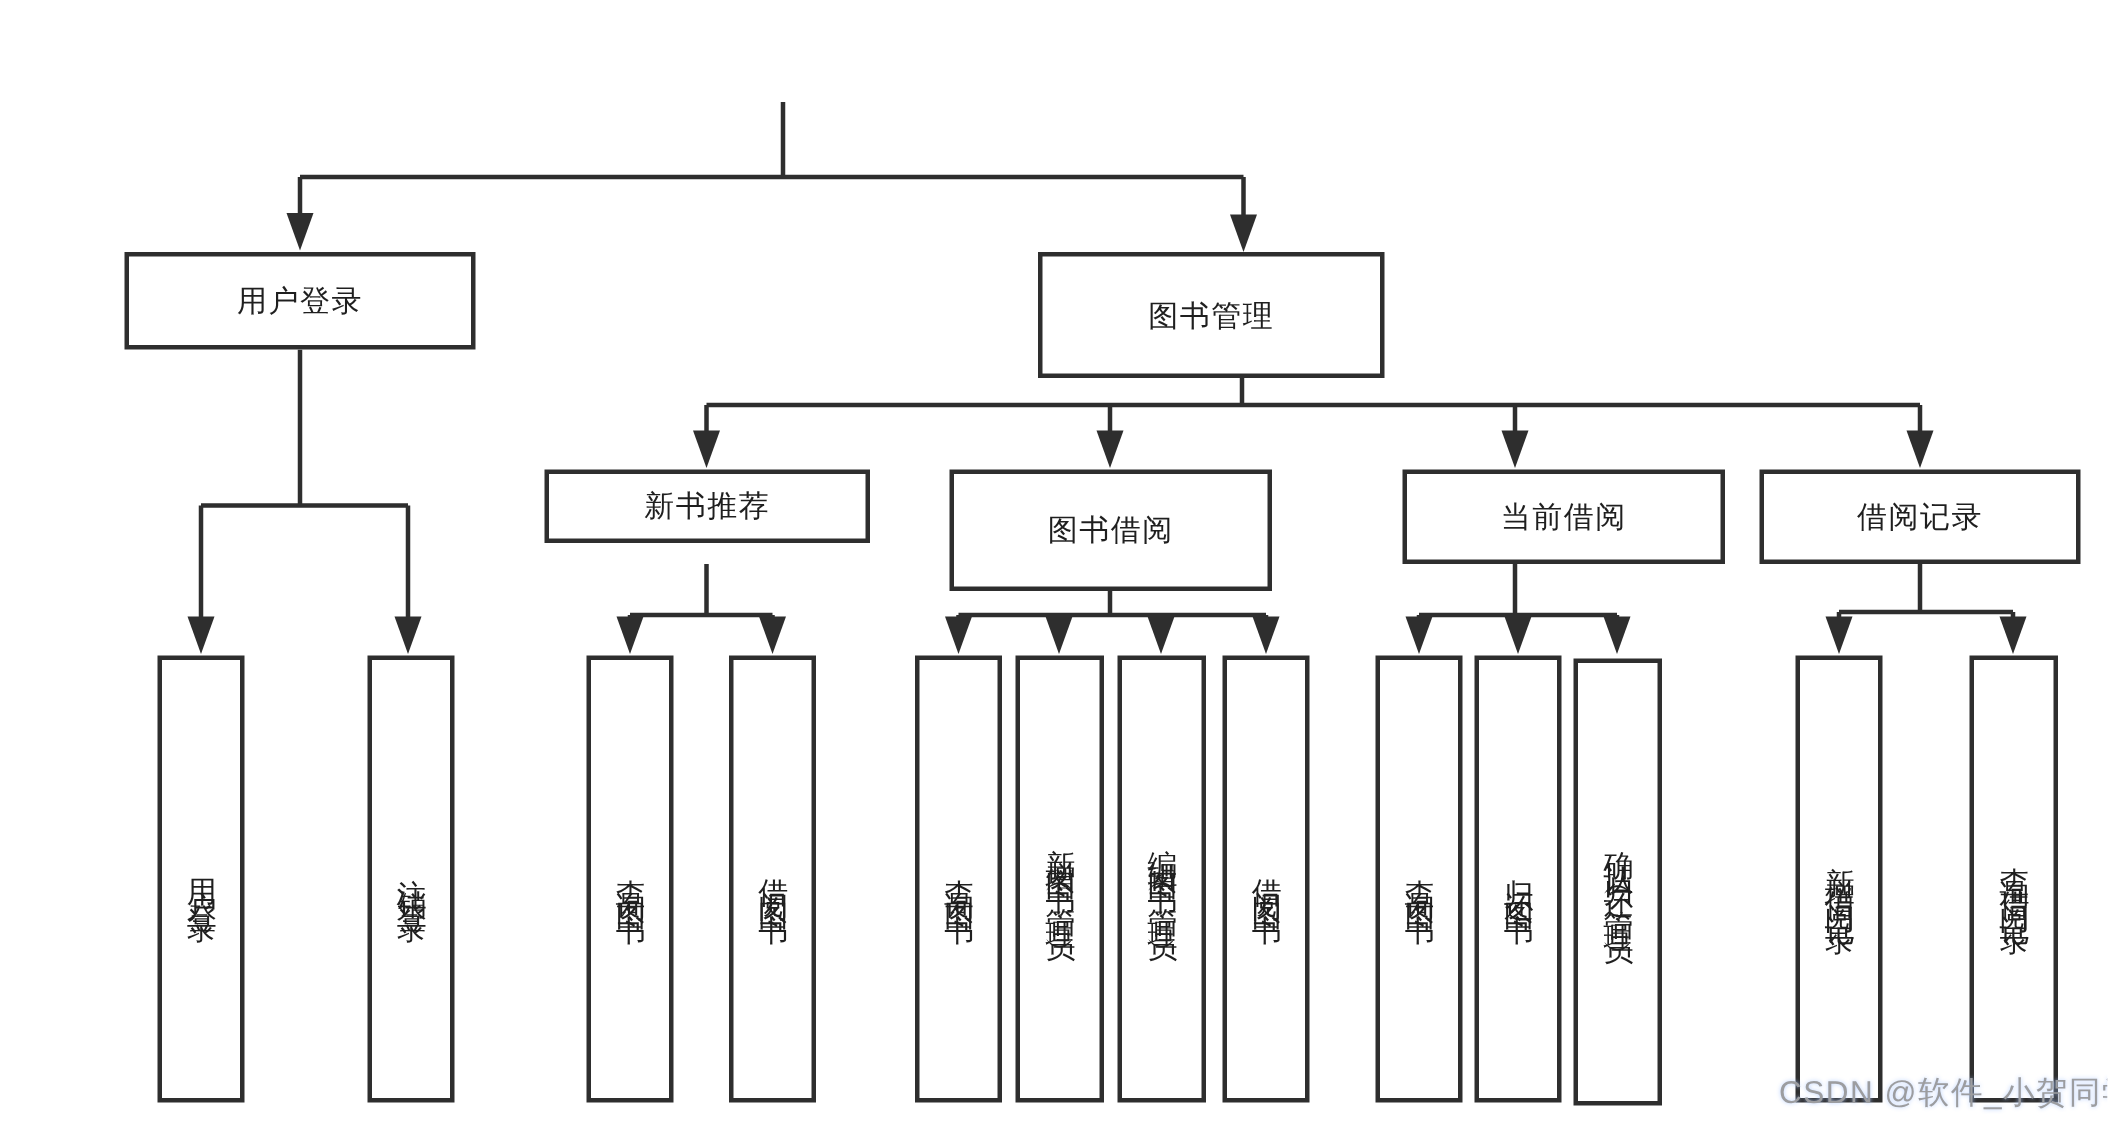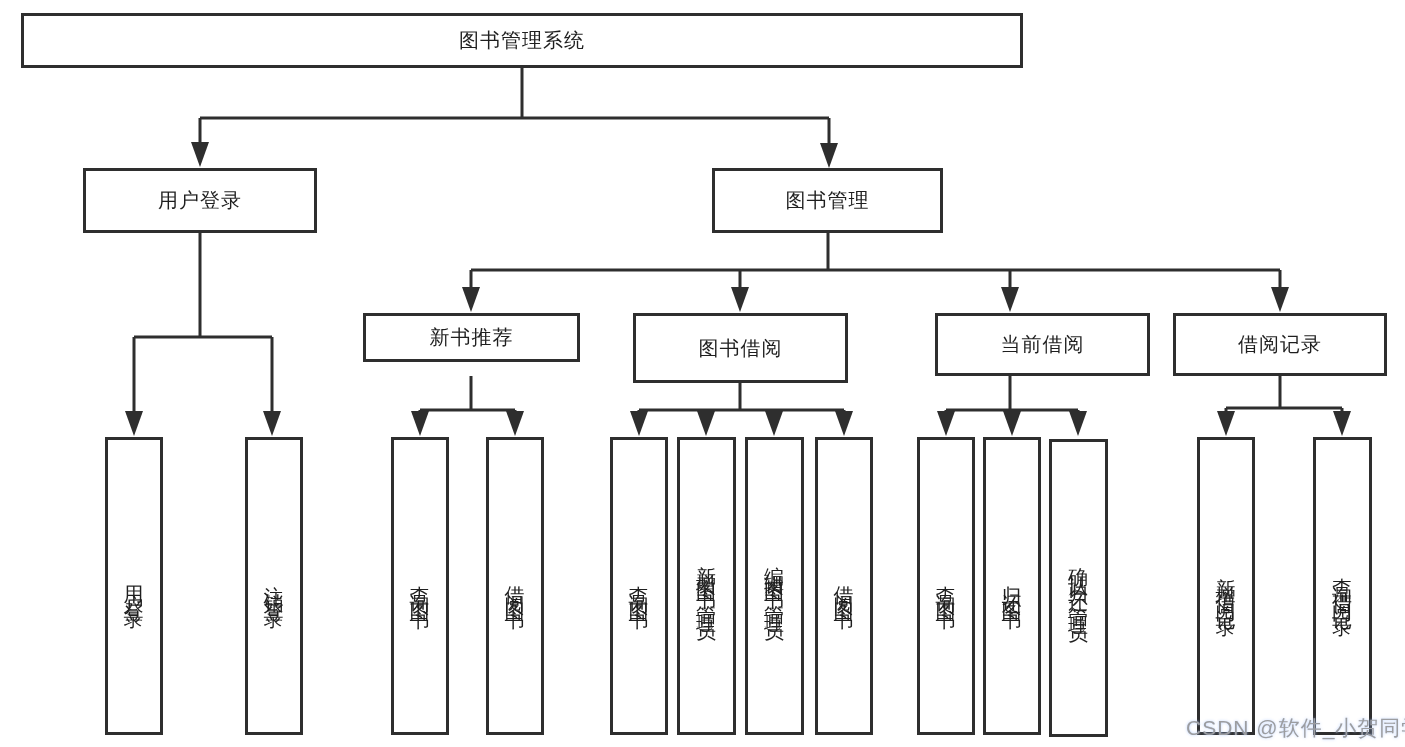--- a/index.html
+++ b/index.html
@@ -82,27 +82,26 @@
       <polygon points="765,411 783,411 774,436"></polygon>
       <polygon points="835,411 853,411 844,436"></polygon>
       <polygon points="937,411 955,411 946,436"></polygon>
       <polygon points="1003,411 1021,411 1012,436"></polygon>
       <polygon points="1069,411 1087,411 1078,436"></polygon>
       <polygon points="1217,411 1235,411 1226,436"></polygon>
       <polygon points="1333,411 1351,411 1342,436"></polygon>
     </g>
   </svg>
 
-  <div class="node" style="left:21px;top:13px;width:1002px;height:55px;">图书管理系统</div>
 
   <div class="node" style="left:83px;top:168px;width:234px;height:65px;">用户登录</div>
-  <div class="node" style="left:712px;top:168px;width:231px;height:65px;text-align:right;">图书管理</div>
+  <div class="node" style="left:692px;top:168px;width:231px;height:84px;text-align:right;">图书管理</div>
 
   <div class="node" style="left:363px;top:313px;width:217px;height:49px;">新书推荐</div>
-  <div class="node" style="left:633px;top:313px;width:215px;height:70px;">图书借阅</div>
+  <div class="node" style="left:633px;top:313px;width:215px;height:81px;">图书借阅</div>
   <div class="node" style="left:935px;top:313px;width:215px;height:63px;">当前借阅</div>
   <div class="node" style="left:1173px;top:313px;width:214px;height:63px;">借阅记录</div>
 
   <div class="node leaf" style="left:105px;top:437px;width:58px;height:298px;">用户登录</div>
   <div class="node leaf" style="left:245px;top:437px;width:58px;height:298px;">注销登录</div>
 
   <div class="node leaf" style="left:391px;top:437px;width:58px;height:298px;">查询图书</div>
   <div class="node leaf" style="left:486px;top:437px;width:58px;height:298px;">借阅图书</div>
 
   <div class="node leaf" style="left:610px;top:437px;width:58px;height:298px;">查询图书</div>

